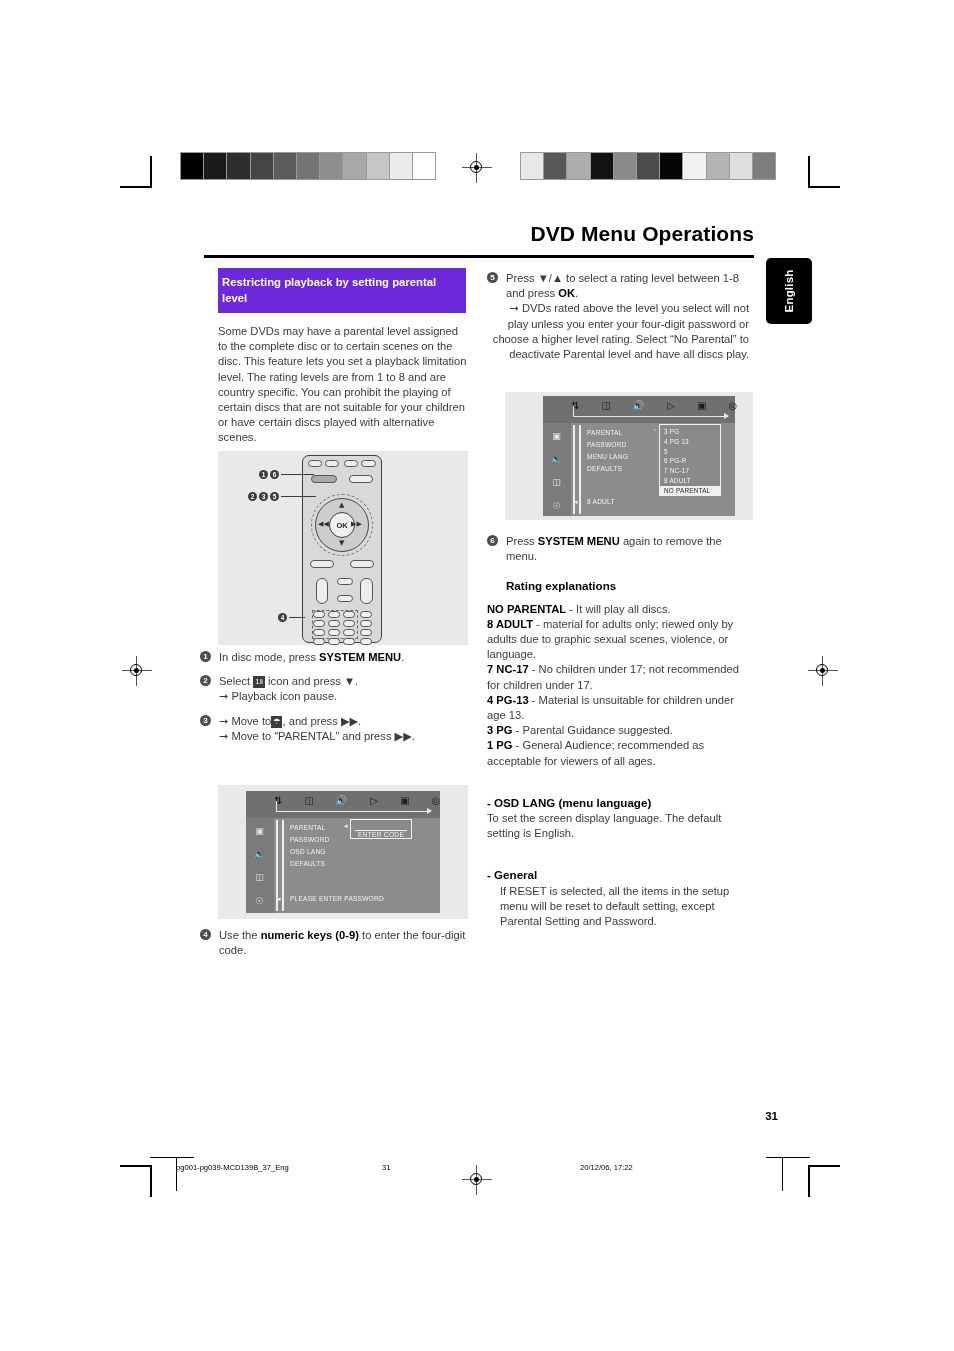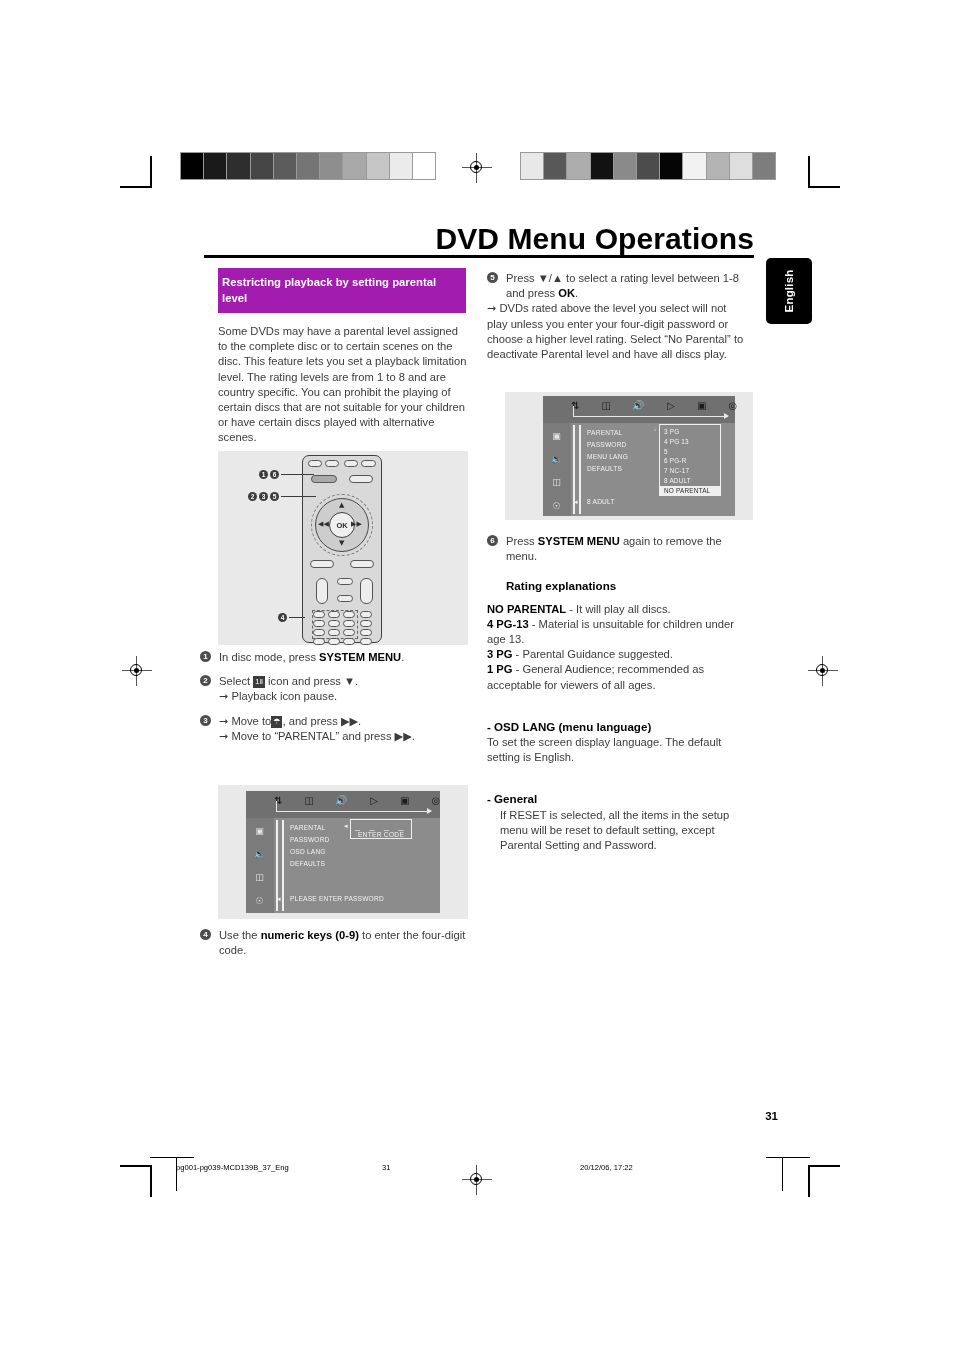--- a/index.html
+++ b/index.html
@@ -56,21 +56,21 @@
     border-right: 1px solid #9a9a9a;
     box-sizing: border-box;
   }
   .swatch-bar .sw:last-child { border-right: none; }
 
   
   .header-title {
     position: absolute;
     right: 200px;
     top: 222px;
-    font-size: 30px;
+    font-size: 21px;
     font-weight: bold;
     letter-spacing: 0.1px;
     color: #000;
     white-space: nowrap;
   }
   .header-rule {
     position: absolute;
     left: 204px; top: 255px;
     width: 550px; height: 3px;
     background: #000;
@@ -99,21 +99,21 @@
   .col {
     position: absolute;
     width: 252px;
     font-size: 11.2px;
     line-height: 15.2px;
     color: #3b3b3b;
   }
   .col-left  { left: 218px; top: 268px; }
 
   .section-head {
-    background: #a21caf;
+    background: #6d28d9;
     color: #fff;
     font-weight: bold;
     font-size: 11.3px;
     line-height: 16px;
     padding: 6px 22px 7px 4px;
     width: 248px;
     box-sizing: border-box;
     margin-bottom: 11px;
   }
   p { margin: 0 0 12px 0; }
@@ -600,21 +600,21 @@
       <div class="osd-menu" style="left:44px; top:31px;">
         <div>PARENTAL</div>
         <div>PASSWORD</div>
         <div>OSD LANG</div>
         <div>DEFAULTS</div>
       </div>
 
       <div class="osd-cursor" style="left:98px; top:31px;">◂</div>
 
       <div class="osd-box" style="left:104px; top:28px; width:62px; height:20px;">
-        <div class="enter-code" style="left:0; top:1px; width:100%;">
+        <div class="enter-code" style="left:0; top:1px; width:100%;text-decoration:underline;">
           <span class="dashes">_  _  _  _</span>
           <span>ENTER CODE</span>
         </div>
       </div>
 
       <div class="osd-cursor" style="left:31px; top:104px;">◂</div>
       <div class="osd-status" style="left:44px; top:104px;">PLEASE ENTER PASSWORD</div>
     </div>
   </div>
 
@@ -622,21 +622,21 @@
     <div class="step">
       <div class="num">4</div>
       <span>Use the </span><b>numeric keys (0-9)</b><span> to enter the four-digit code.</span>
     </div>
   </div>
 
   <div class="col" style="left:487px; top:271px; width:262px;">
     <div class="step">
       <div class="num">5</div>
       <span>Press ▼/▲  to select a rating level between 1-8 and press </span><b>OK</b><span>.</span>
-      <span class="sub" style="margin-left:-19px;"><span class="arrow">➞</span> <span>DVDs rated above the level you select will not play unless you enter your four-digit password or choose a higher level rating. Select “No Parental” to deactivate Parental level and have all discs play.</span></span>
+      <span class="sub" style="margin-left:-19px;text-align:right;"><span class="arrow">➞</span> <span>DVDs rated above the level you select will not play unless you enter your four-digit password or choose a higher level rating. Select “No Parental” to deactivate Parental level and have all discs play.</span></span>
     </div>
   </div>
 
   <div class="figure osd-fig" style="left:505px; top:392px; width:248px; height:128px;">
     <div class="osd" style="left:38px; top:4px; width:192px; height:120px;">
       <div class="osd-topbar"></div>
       <div class="osd-icons">
         <span style="font-weight:bold;">⇅</span>
         <span>◫</span>
         <span>🔊</span>
@@ -686,20 +686,22 @@
 
     <div class="step">
       <div class="num">6</div>
       <span>Press </span><b>SYSTEM MENU</b><span> again to remove the menu.</span>
     </div>
 
     <div class="bold-head" style="padding-left:19px;">Rating explanations</div>
 
     <div class="rating-block">
       <p class="rating-line"><b>NO PARENTAL</b><span>  - It will play all discs.</span></p>
+      <p class="rating-line"><b>8 ADULT</b><span> - material for adults only; riewed only by adults due to graphic sexual scenes, violence, or language.</span></p>
+      <p class="rating-line"><b>7 NC-17</b><span> - No children under 17; not recommended for children under 17.</span></p>
       <p class="rating-line"><b>4 PG-13</b><span> - Material  is unsuitable for children under age 13.</span></p>
       <p class="rating-line"><b>3 PG</b><span> - Parental Guidance suggested.</span></p>
       <p class="rating-line"><b>1 PG</b><span> - General Audience; recommended as acceptable for viewers of all ages.</span></p>
     </div>
 
     <div class="spacer-12"></div>
 
     <div class="bold-head" style="margin-bottom:1px;">- OSD LANG (menu language)</div>
     <p style="margin-bottom:0;">To set the screen display language. The default setting is English.</p>
 

